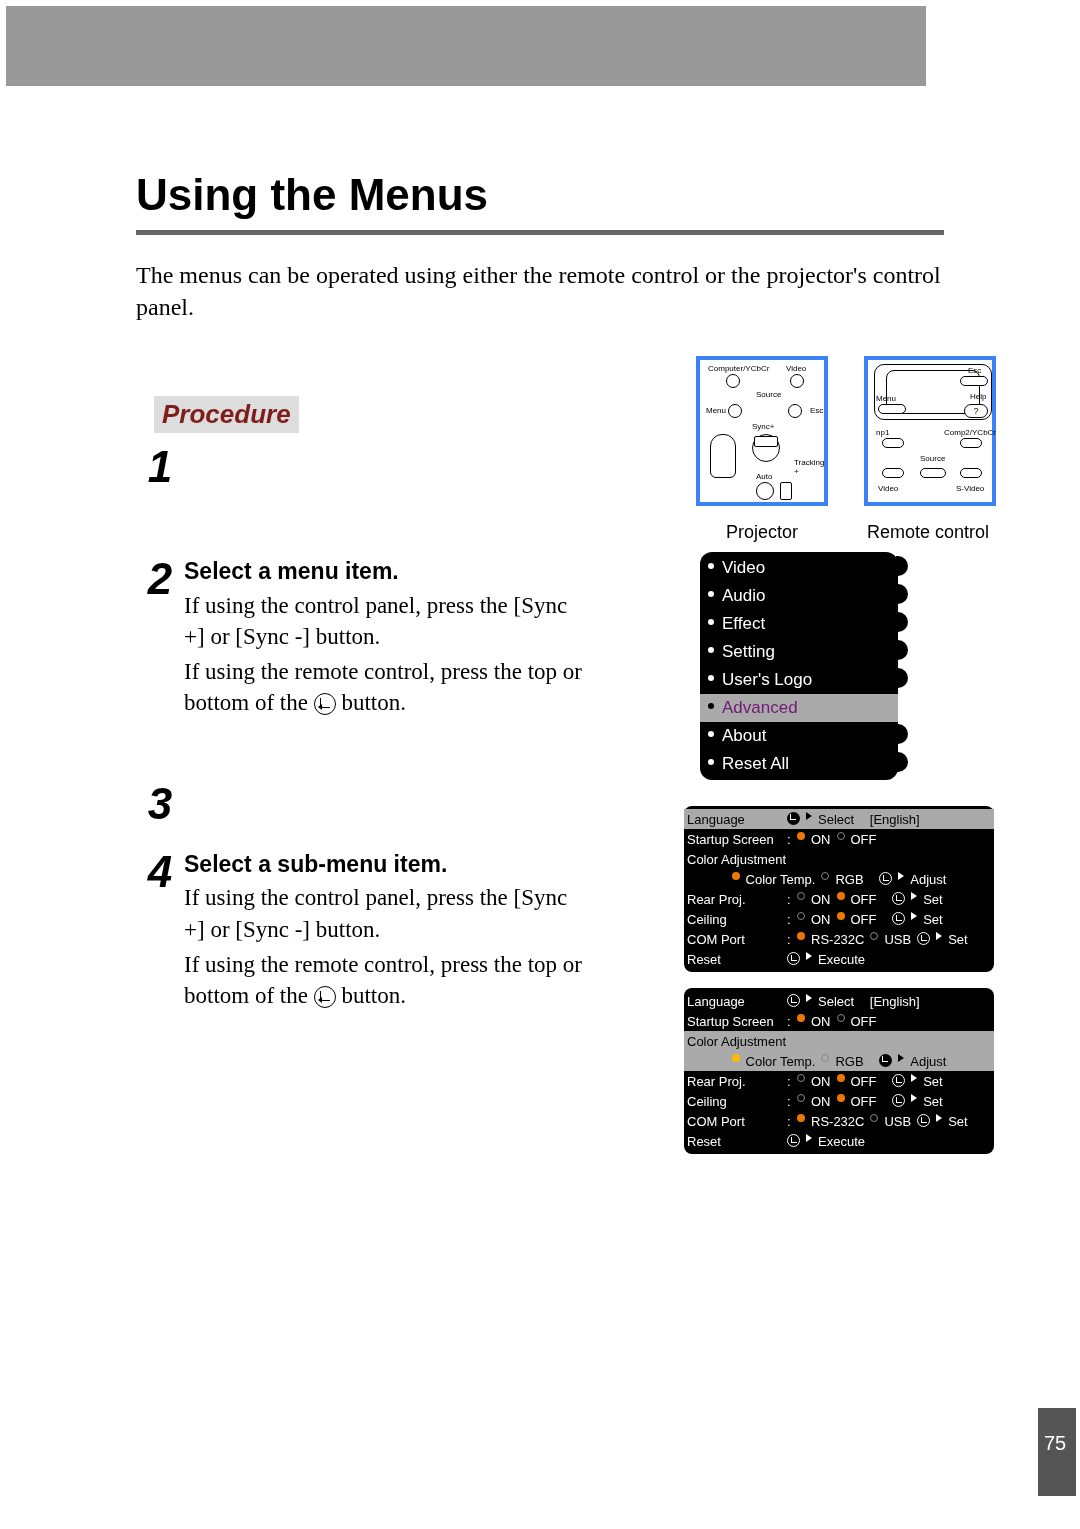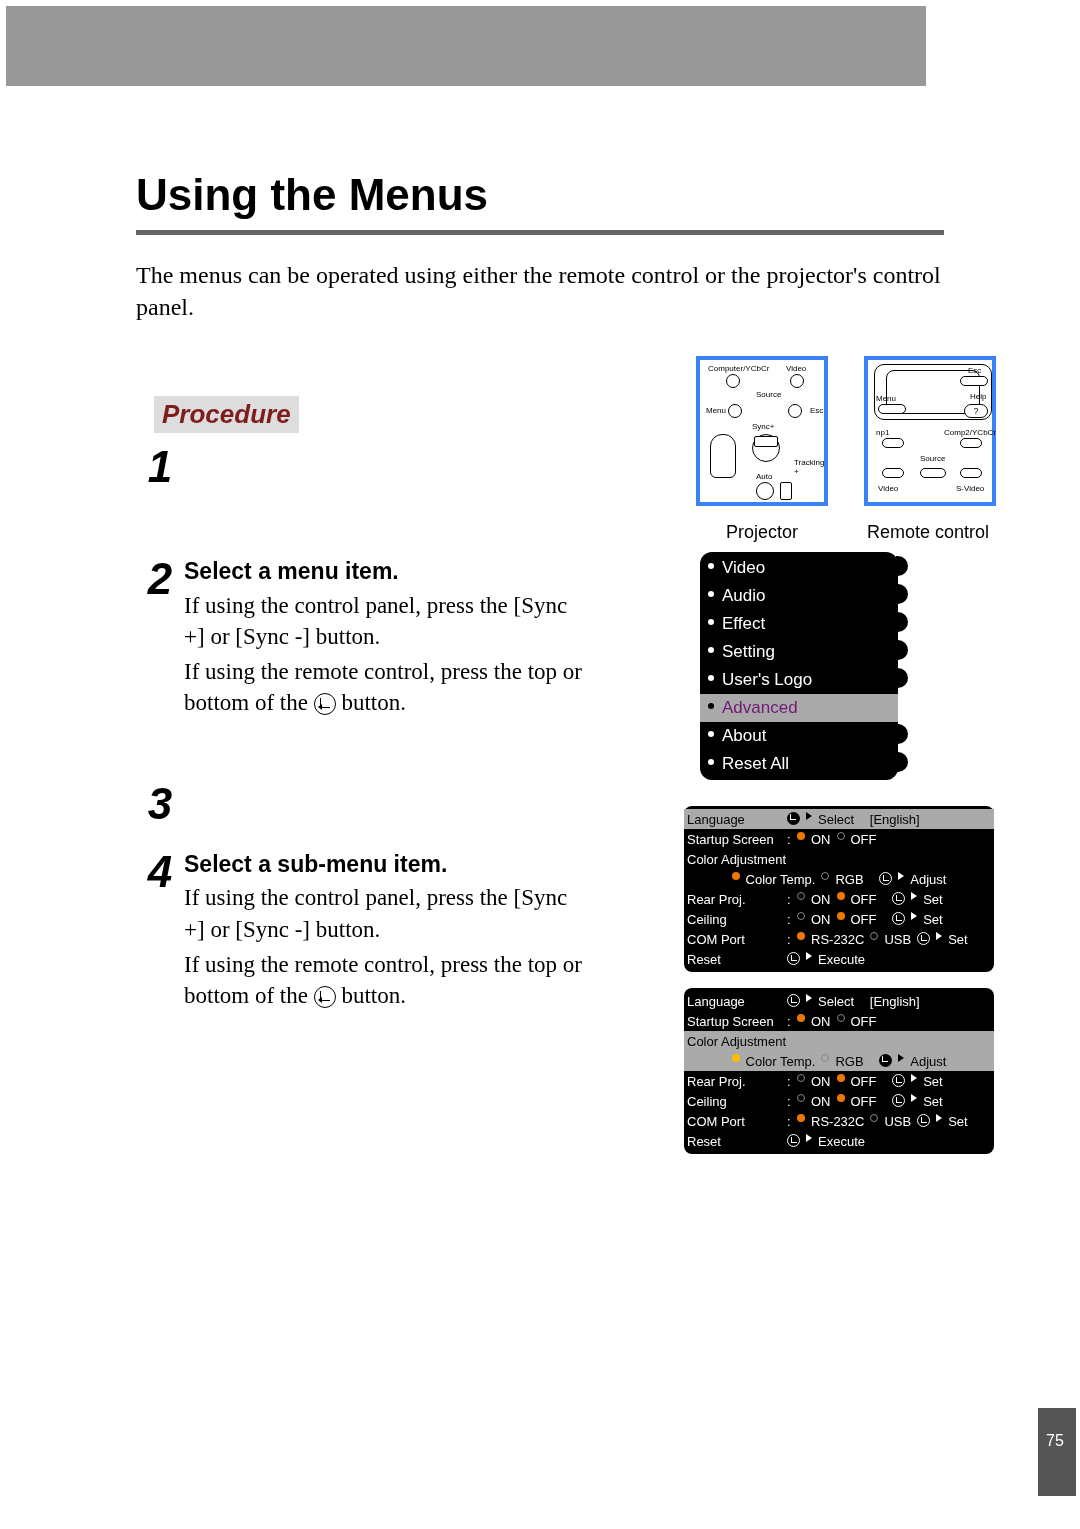--- a/index.html
+++ b/index.html
@@ -6,21 +6,21 @@
   body {
     font-family: "Times New Roman", Times, serif;
     background: #fff;
     width: 1080px;
     height: 1529px;
     position: relative;
     color: #000;
   }
   .header-band { position:absolute; top:6px; left:6px; width:920px; height:80px; background:#999; }
   .side-tab { position:absolute; top:1408px; right:4px; width:38px; height:88px; background:#555; }
-  .page-num { position:absolute; top:1432px; right:12px; width:26px; text-align:center; color:#fff; font-family:Arial,Helvetica,sans-serif; font-size:16px; }
+  .page-num { position:absolute; top:1432px; right:12px; width:26px; text-align:center; color:#fff; font-family:Arial,Helvetica,sans-serif; font-size:20px; }
 
   .content { position:absolute; top:170px; left:136px; width:808px; }
 
   h1 { font-family: Arial, Helvetica, sans-serif; font-weight:700; font-size:44px; margin-bottom:10px; }
   .hr-thick { height:5px; background:#666; width:808px; margin-bottom:24px; }
 
   .intro { font-size:24px; line-height:1.35; margin-bottom:24px; }
 
   .procedure-hdr { font-family:Liberation Sans, sans-serif; font-style:italic; font-weight:700; font-size:26px; color:#7f1d1d; background:#ddd; display:inline-block; padding:3px 8px; margin-left:18px; margin-bottom:12px;margin-top:48px; }
 

